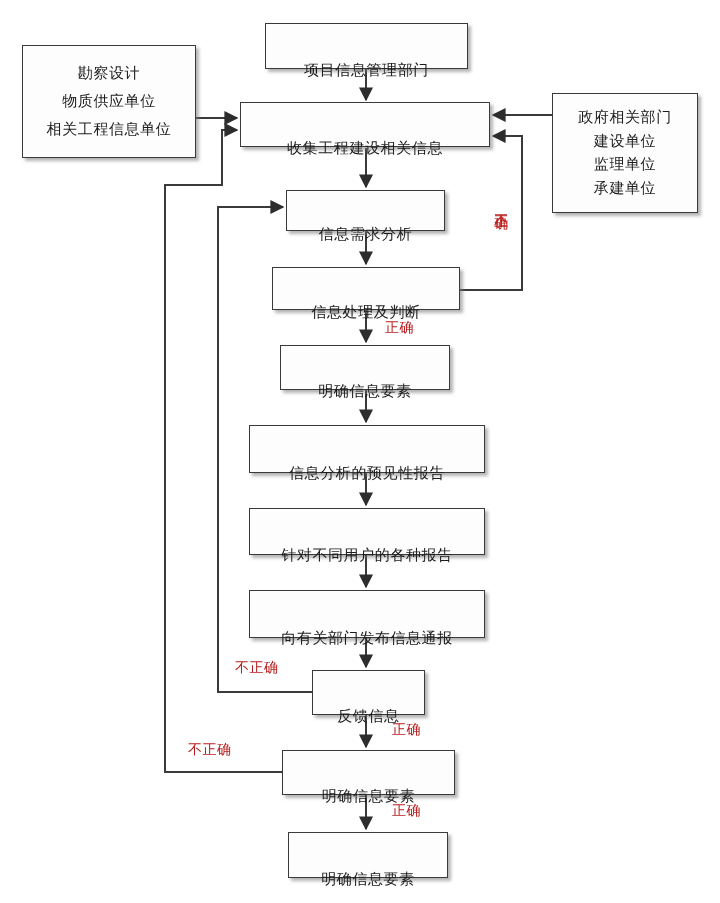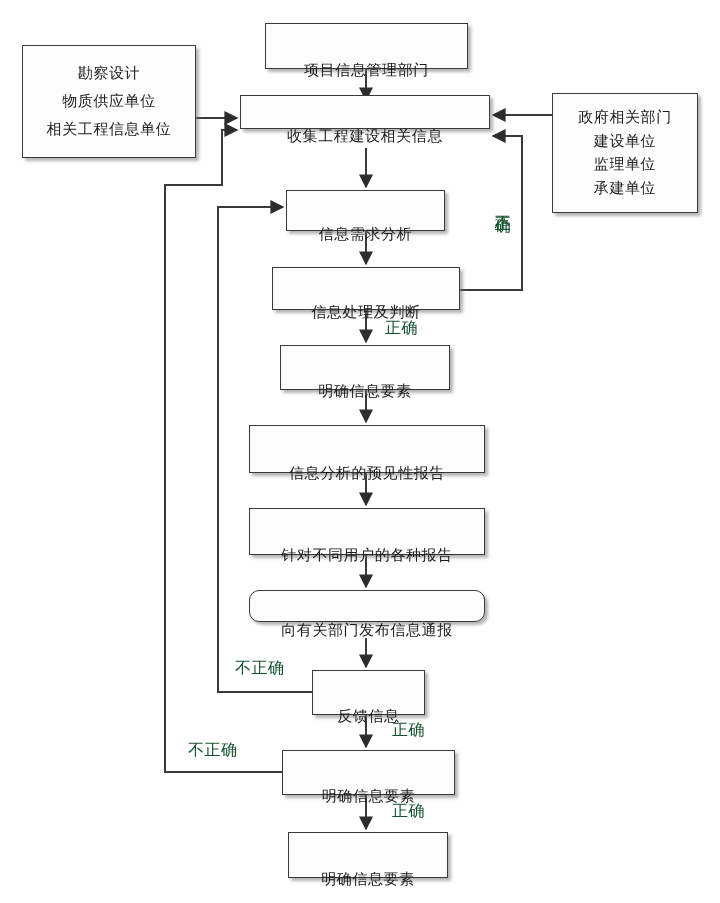--- a/index.html
+++ b/index.html
@@ -49,22 +49,22 @@
   .node.multi {
     justify-content: space-evenly;
     padding: 9px 0;
   }
   .node.multi .line {
     margin: 0;
     padding: 2px 0;
   }
   .edge-label {
     position: absolute;
-    font-size: 16px;
-    color: #14532d;
+    font-size: 14px;
+    color: #b91c1c;
     letter-spacing: 0.5px;
     white-space: nowrap;
     line-height: 1.0;
   }
   .edge-label.vertical {
     writing-mode: vertical-rl;
     text-orientation: upright;
     letter-spacing: 1px;
     line-height: 1.05;
   }
@@ -124,21 +124,21 @@
     <span class="line">相关工程信息单位</span>
   </div>
 
   <div class="node multi" style="left:552px; top:93px; width:146px; height:120px;">
     <span class="line">政府相关部门</span>
     <span class="line">建设单位</span>
     <span class="line">监理单位</span>
     <span class="line">承建单位</span>
   </div>
 
-  <div class="node" style="left:240px; top:95px; width:250px; height:34px;">
+  <div class="node" style="left:240px; top:102px; width:250px; height:45px;">
     <span class="line">收集工程建设相关信息</span>
   </div>
 
   <div class="node" style="left:286px; top:190px; width:159px; height:41px;">
     <span class="line">信息需求分析</span>
   </div>
 
   <div class="node" style="left:272px; top:267px; width:188px; height:43px;">
     <span class="line">信息处理及判断</span>
   </div>
@@ -148,21 +148,21 @@
   </div>
 
   <div class="node" style="left:249px; top:425px; width:236px; height:48px;">
     <span class="line">信息分析的预见性报告</span>
   </div>
 
   <div class="node" style="left:249px; top:508px; width:236px; height:47px;">
     <span class="line">针对不同用户的各种报告</span>
   </div>
 
-  <div class="node" style="left:249px; top:590px; width:236px; height:32px;border-radius:10px;">
+  <div class="node" style="left:249px; top:590px; width:236px; height:48px;">
     <span class="line">向有关部门发布信息通报</span>
   </div>
 
   <div class="node" style="left:312px; top:670px; width:113px; height:45px;text-align:center;">
     <span class="line">反馈信息</span>
   </div>
 
   <div class="node" style="left:282px; top:750px; width:173px; height:45px;">
     <span class="line">明确信息要素</span>
   </div>

